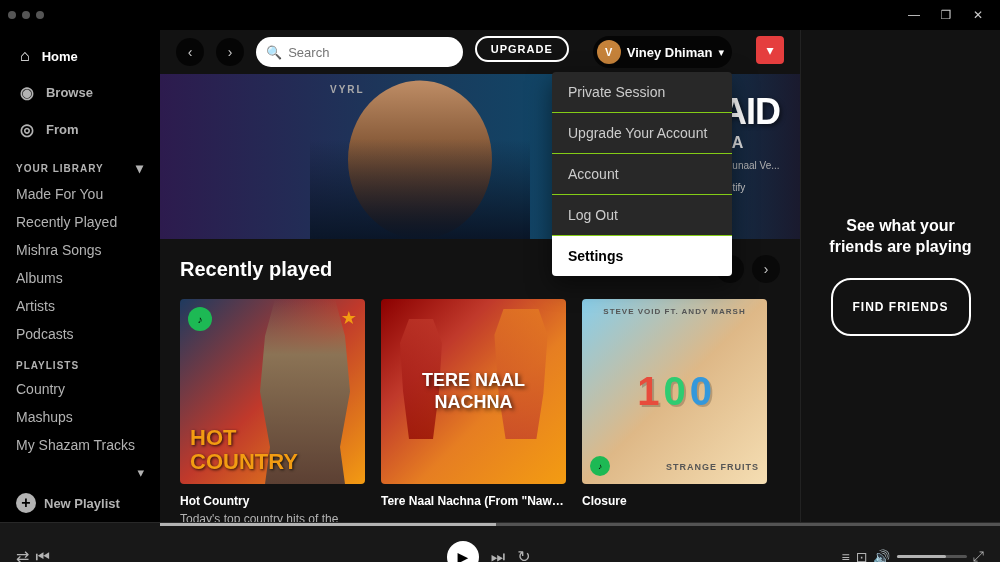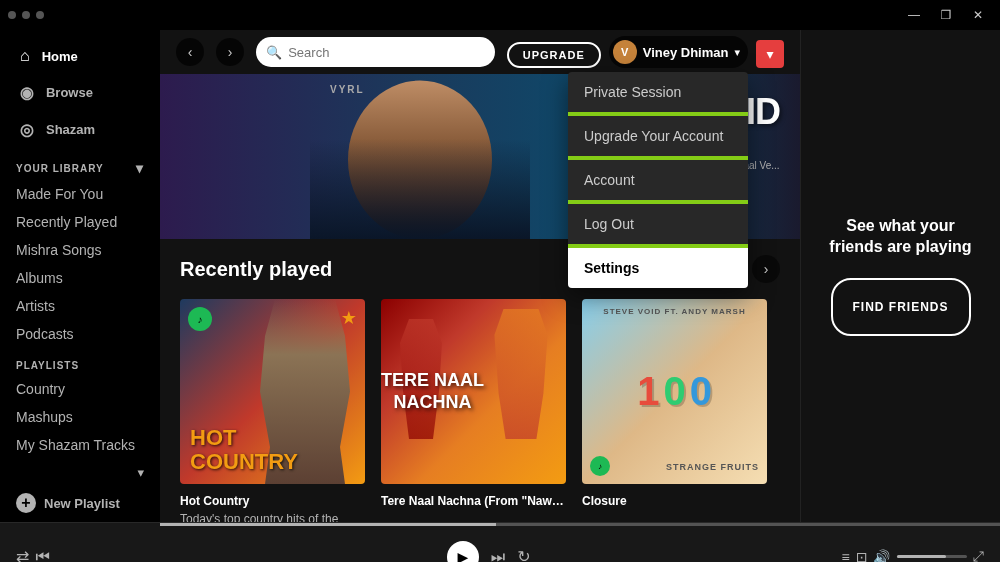--- a/index.html
+++ b/index.html
@@ -136,22 +136,22 @@
     }
     .search-input {
       border: none; background: transparent;
       font-size: 13px; color: #333; outline: none; width: 100%;
     }
     .search-icon-svg { color: #666; font-size: 13px; }
 
     .top-nav-right {
       margin-left: auto;
       display: flex;
-      align-items: flex-end;
-      gap: 8px;
+      align-items: flex-start;
+      gap: 24px;
     }
     .upgrade-btn {
       background: transparent;
       border: 2px solid #fff;
       border-radius: 20px;
       color: #fff;
       font-size: 11px;
       font-weight: 700;
       padding: 5px 14px;
       cursor: pointer;
@@ -200,21 +200,21 @@
       min-width: 180px;
       z-index: 100;
       box-shadow: 0 8px 24px rgba(0,0,0,0.5);
       overflow: hidden;
     }
     .dropdown-menu-item {
       padding: 12px 16px;
       font-size: 14px;
       color: #ccc;
       cursor: pointer;
-      border-bottom: 4px solid #84cc16;
+      border-bottom: 1px solid #84cc16;
     }
     .dropdown-menu-item:last-child { border-bottom: none; }
     .dropdown-menu-item.highlighted {
       background: #fff;
       color: #000;
       font-weight: 600;
     }
 
     
     .hero-banner {
@@ -364,21 +364,21 @@
     .star-badge {
       position: absolute;
       top: 8px;
       right: 8px;
       color: #f39c12;
       font-size: 18px;
     }
     .card-img-tere-naal {
       background: linear-gradient(135deg, #8B0000 0%, #c0392b 30%, #e67e22 60%, #f39c12 100%);
       width: 100%; height: 100%;
-      display: flex; align-items: center; 
+      display: flex; align-items: center; justify-content: center;
       position: relative;
       overflow: hidden;
     }
     .tere-naal-text {
       font-size: 18px;
       font-weight: 900;
       color: #fff;
       text-align: center;
       text-shadow: 2px 2px 4px rgba(0,0,0,0.7);
       z-index: 2;
@@ -563,21 +563,21 @@
     <div class="sidebar-nav-item active">
       <span class="sidebar-icon">⌂</span>
       <span>Home</span>
     </div>
     <div class="sidebar-nav-item">
       <span class="sidebar-icon">◉</span>
       <span>Browse</span>
     </div>
     <div class="sidebar-nav-item">
       <span class="sidebar-icon">◎</span>
-      <span>Shazam</span>
+      <span>From</span>
     </div>
 
     <div class="sidebar-section-title">
       <span>YOUR LIBRARY</span>
       <span class="arrow">▾</span>
     </div>
 
     <div class="sidebar-playlist-item">Made For You</div>
     <div class="sidebar-playlist-item">Recently Played</div>
     <div class="sidebar-playlist-item">Mishra Songs</div>

